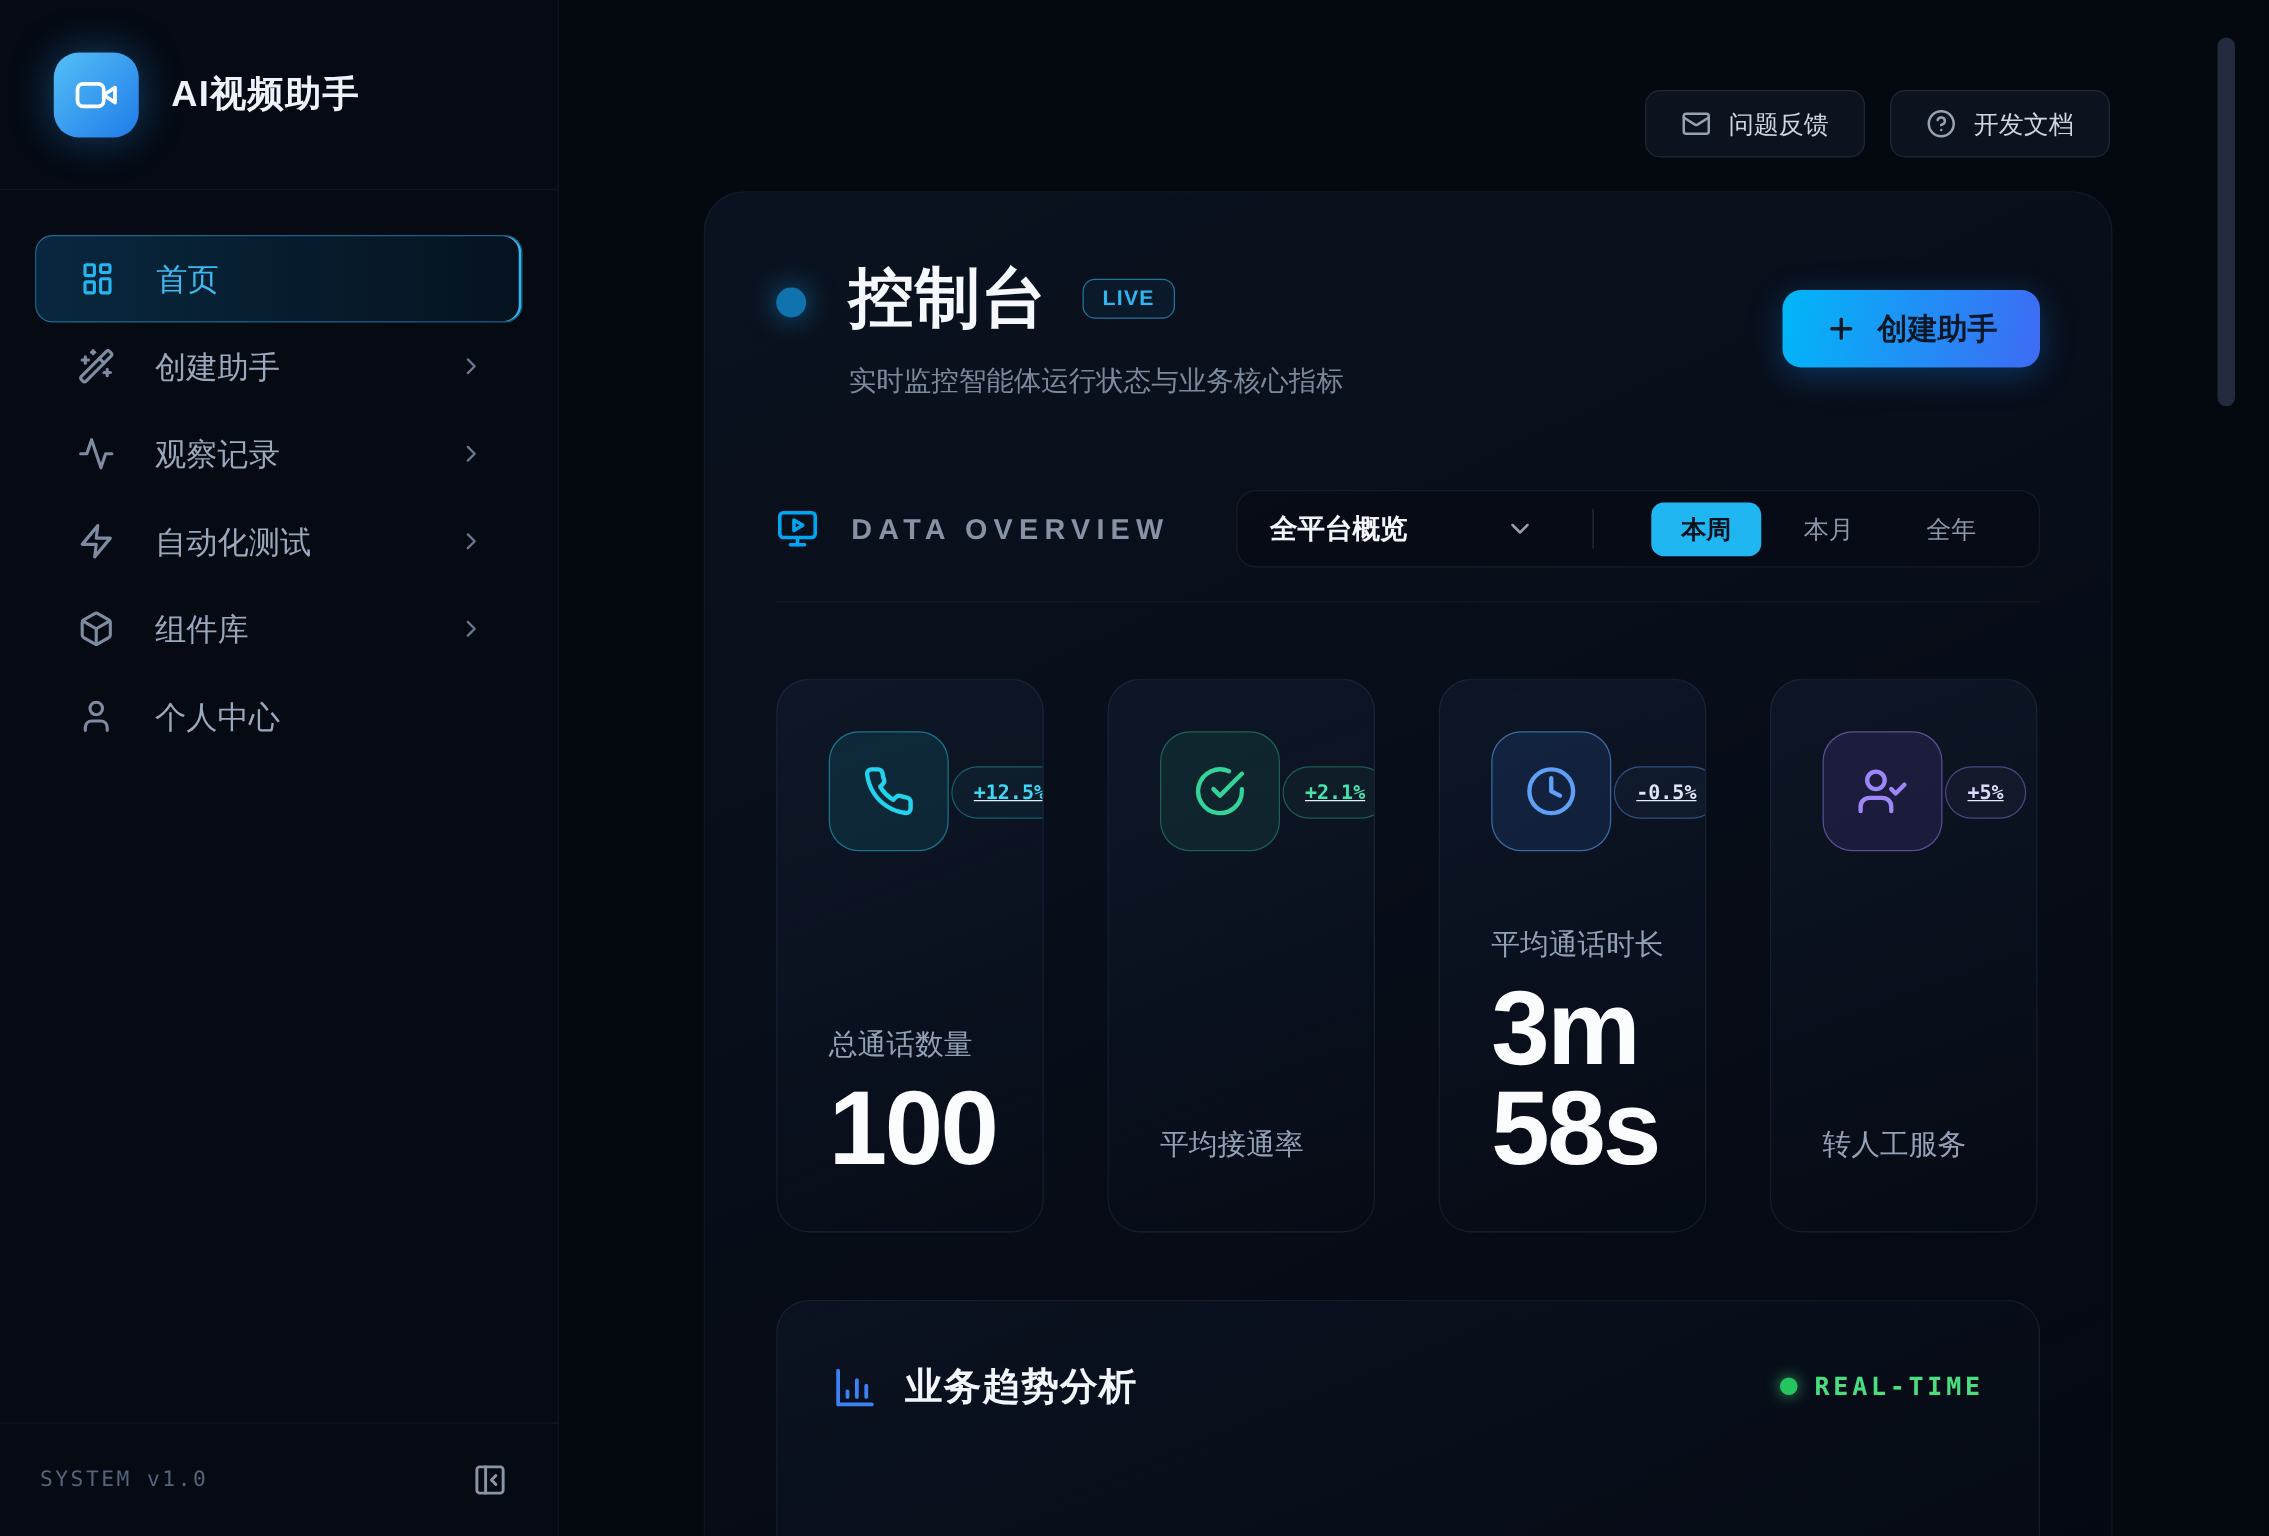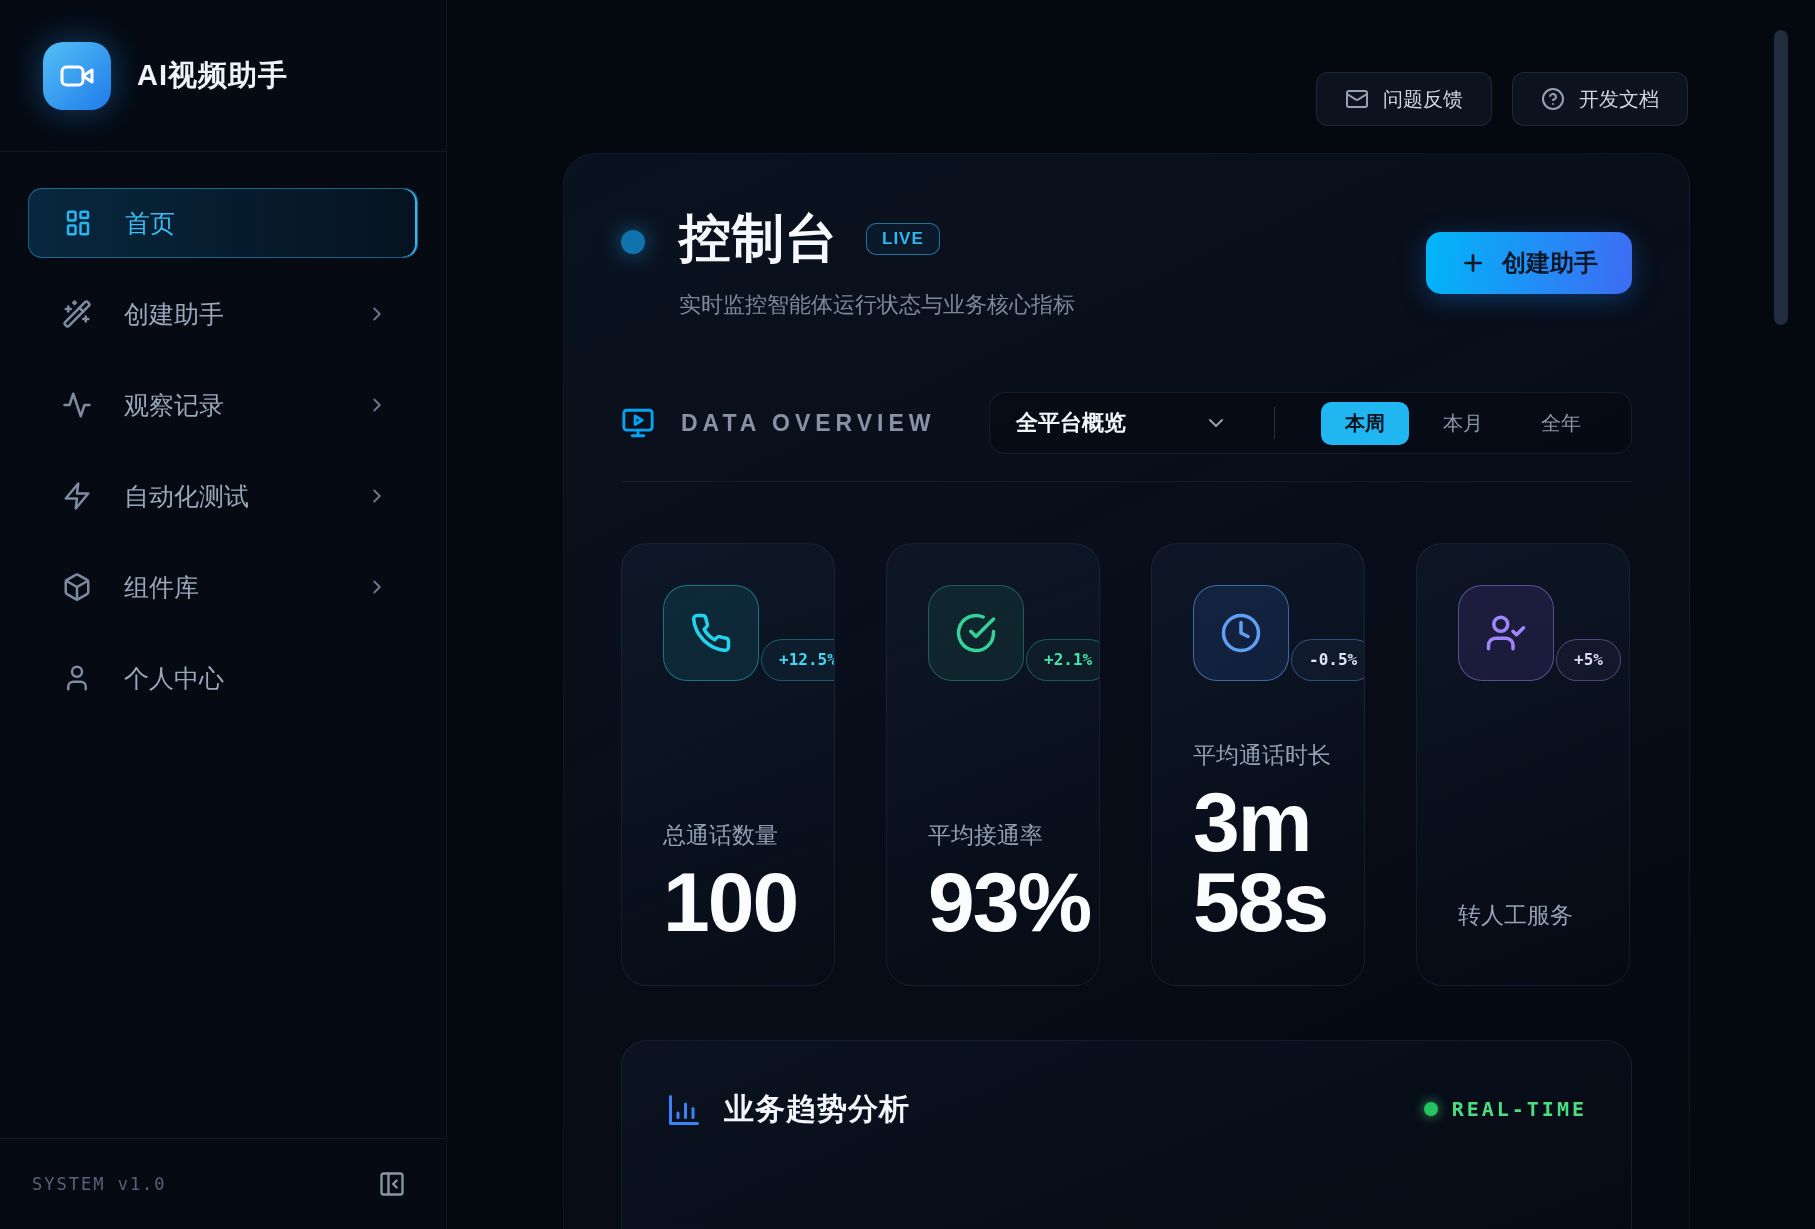--- a/index.html
+++ b/index.html
@@ -26,21 +26,21 @@
   .logo-tile {
     width:68px; height:68px; border-radius:20px;
     background:linear-gradient(135deg,#54c0f6 0%,#1f7be9 100%);
     display:flex; align-items:center; justify-content:center;
     box-shadow:0 0 34px rgba(40,150,240,0.40);
   }
   .logo-title { font-size:29px; font-weight:bold; color:#eef3f9; letter-spacing:1px; }
 
   .nav { padding:36px 28px 0 28px; }
   .nav-item {
-    height:70px; margin-bottom:21px; border-radius:14px;
+    height:70px; border-radius:14px;
     display:flex; align-items:center; gap:32px; padding:0 30px 0 34px;
     color:#9aa8bc; font-size:25px; cursor:pointer;
   }
   .nav-item .nav-ico { color:#7e8ba0; }
   .nav-item.active {
     background:linear-gradient(90deg,rgba(16,98,148,0.34),rgba(16,98,148,0.10));
     border:1px solid rgba(56,189,248,0.45);
     box-shadow:inset -2px 0 0 rgba(56,189,248,0.95);
     color:#3cbcf2;
   }
@@ -133,21 +133,21 @@
   
   .stats-row {
     margin-top:61px; display:grid; grid-template-columns:repeat(4,214px); gap:51px;
   }
   .stat-card {
     height:443px; border-radius:26px; overflow:hidden;
     background:linear-gradient(160deg,rgba(28,42,68,0.30),rgba(10,16,28,0.08));
     border:1px solid rgba(140,170,225,0.10);
     display:flex; flex-direction:column; position:relative;
   }
-  .stat-top { display:flex; align-items:flex-end; padding:41px 0 0 41px; }
+  .stat-top { display:flex; align-items:center; padding:41px 0 0 41px;text-decoration:underline; }
   .stat-tile {
     width:96px; height:96px; border-radius:24px; flex:none;
     display:flex; align-items:center; justify-content:center;
     background:var(--tile-bg); border:1px solid var(--tile-bd);
     color:var(--ico);
   }
   .stat-badge {
     margin:2px 0 0 2px; height:42px; line-height:40px;
     padding:0 17px; border-radius:999px; white-space:nowrap;
     border:1px solid var(--badge-bd); background:var(--badge-bg);
@@ -399,21 +399,20 @@
         <div class="stat-tile">
           <svg width="42" height="42" viewBox="0 0 24 24" fill="none" stroke="currentColor" stroke-width="2" stroke-linecap="round" stroke-linejoin="round">
               <path d="M22 11.08V12a10 10 0 1 1-5.93-9.14"></path>
               <polyline points="22 4 12 14.01 9 11.01"></polyline>
             </svg>
         </div>
         <div class="stat-badge">+2.1%</div>
       </div>
       <div class="stat-bottom">
         <div class="stat-label">平均接通率</div>
-        <div class="stat-value">93%</div>
       </div>
     </div>
 
     <div class="stat-card accent-blue">
       <div class="stat-top">
         <div class="stat-tile">
           <svg width="42" height="42" viewBox="0 0 24 24" fill="none" stroke="currentColor" stroke-width="2" stroke-linecap="round" stroke-linejoin="round">
               <circle cx="12" cy="12" r="10"></circle>
               <polyline points="12 6 12 12 16 14"></polyline>
             </svg>

